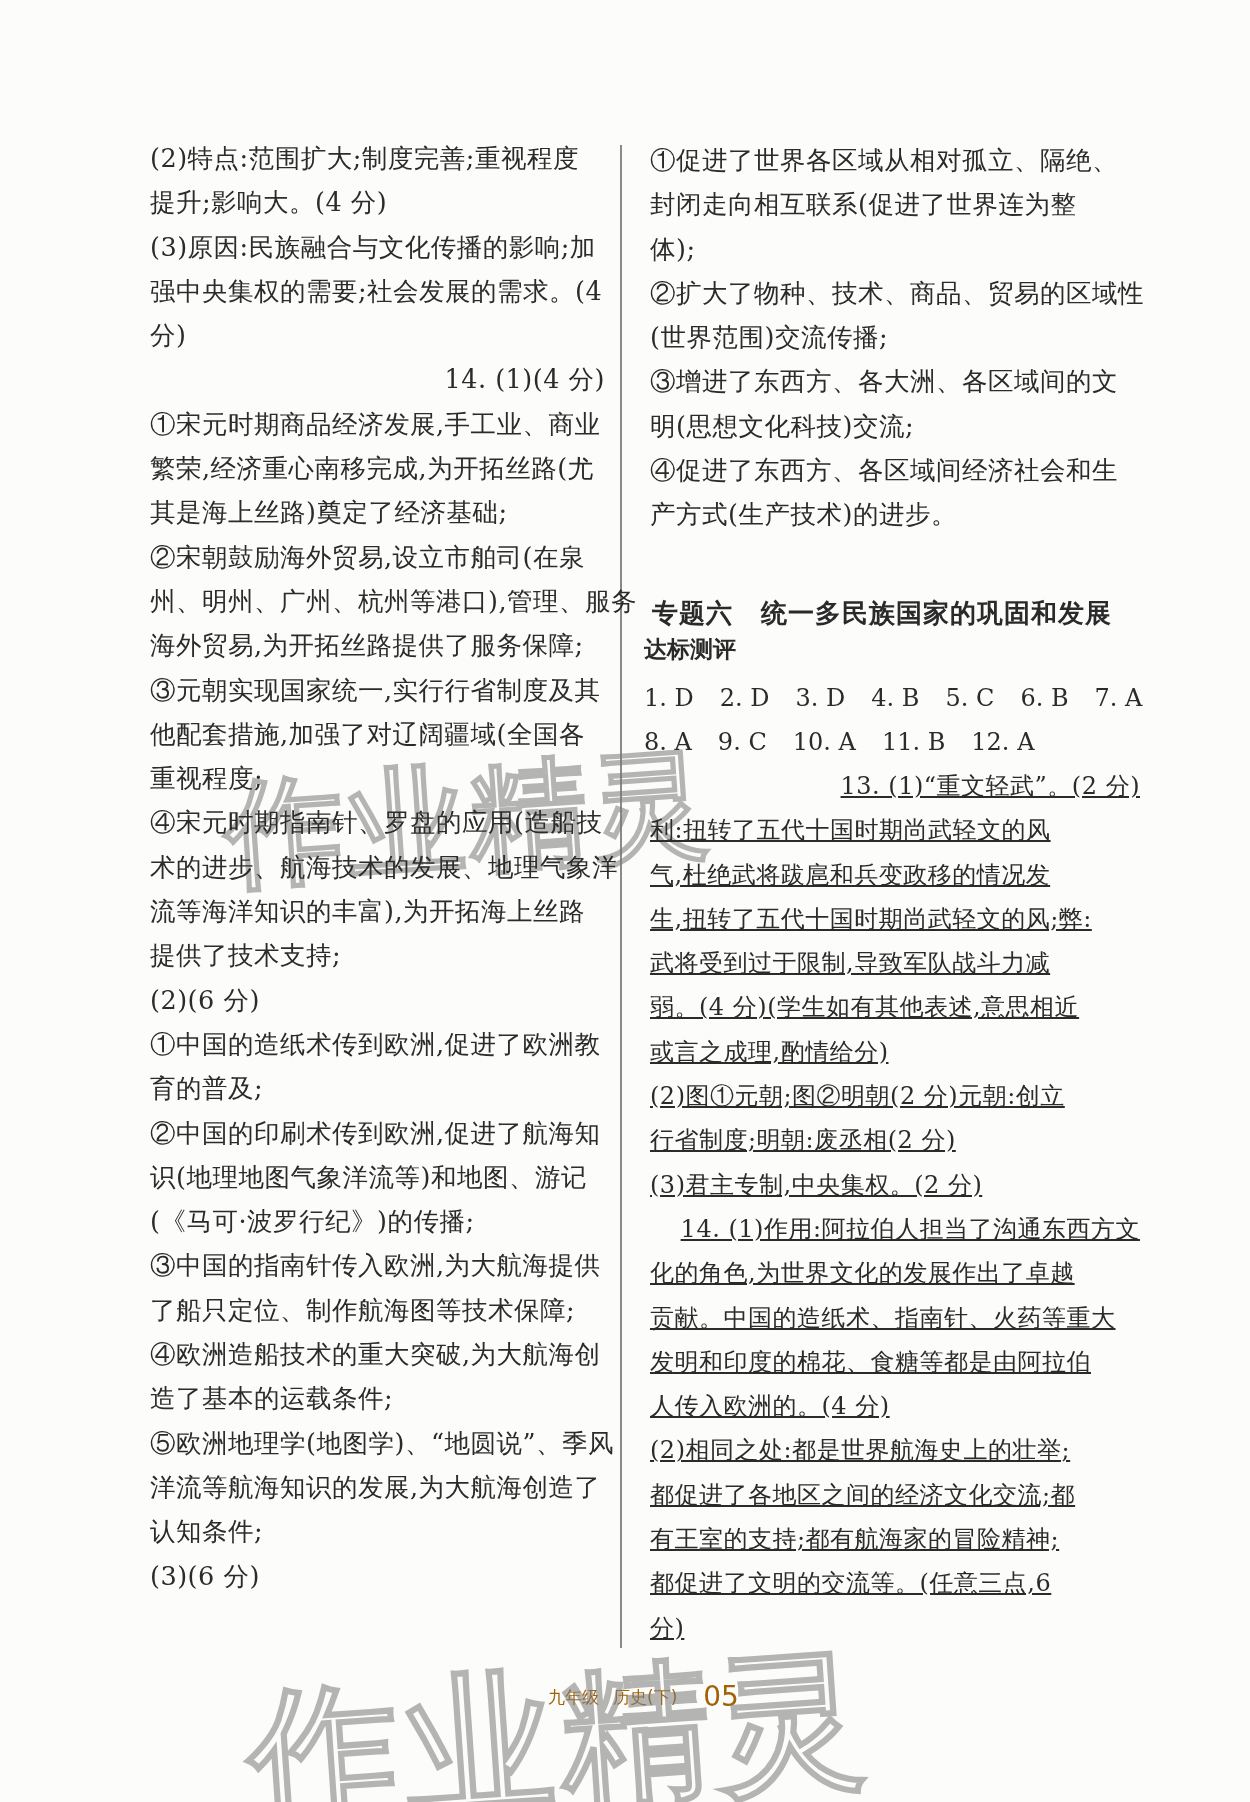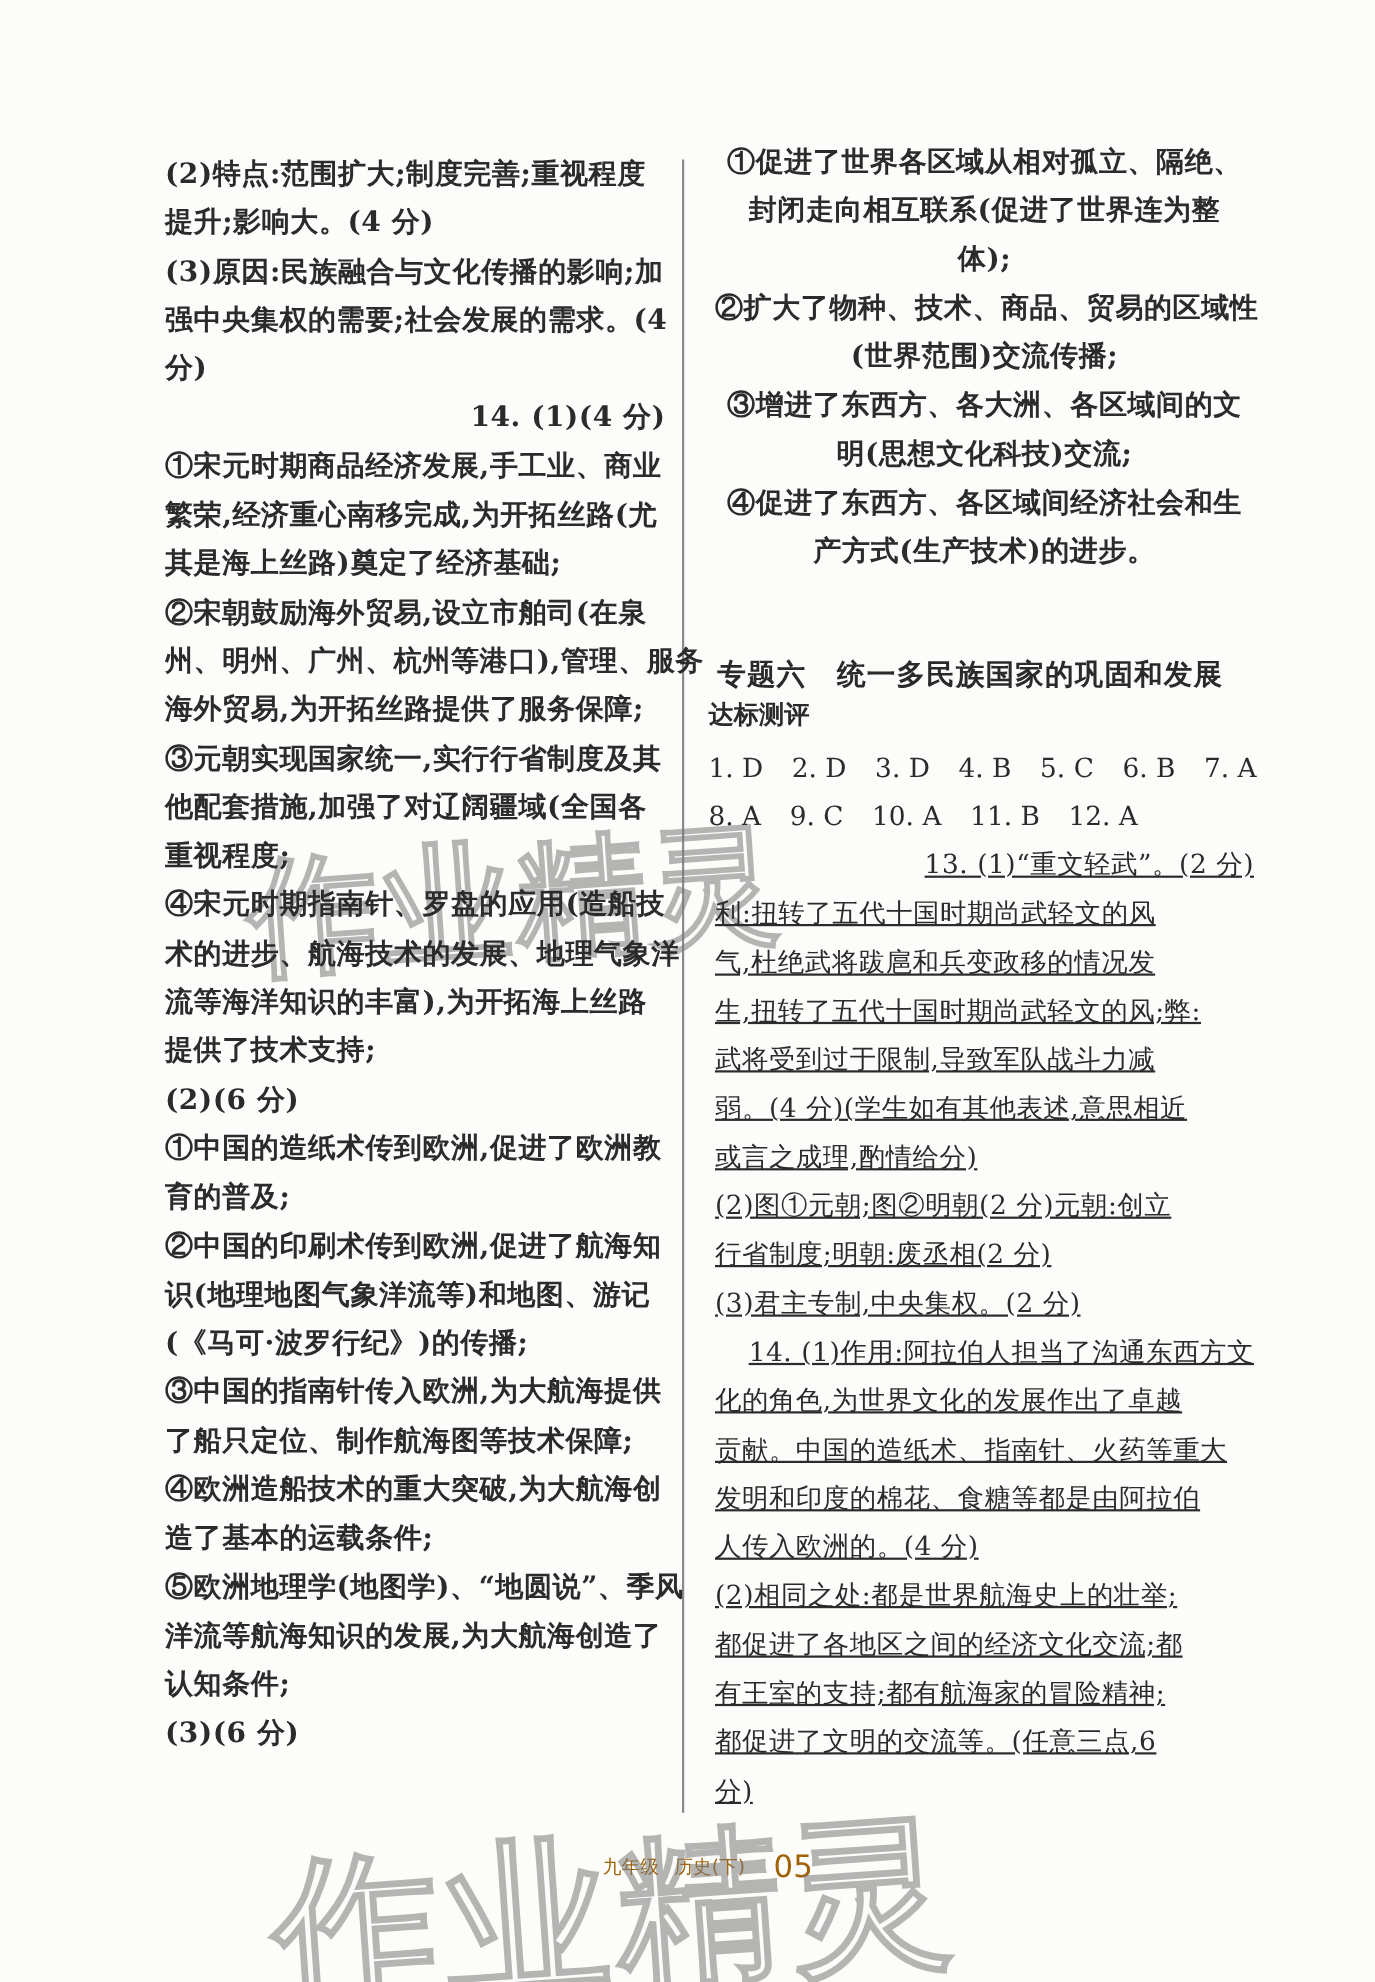--- a/index.html
+++ b/index.html
@@ -10,24 +10,23 @@
     position: relative;
     overflow: hidden;
     font-family: "DejaVu Serif", "Liberation Serif", serif;
     color: #2b2b2b;
   }
   .col {
     position: absolute;
     font-size: 25.5px;
     line-height: 44.3px;
     letter-spacing: 0.5px;
-    font-weight: bold;
   }
   .col-left { left: 150px; top: 136px; width: 455px; }
-  .col-right { left: 650px; top: 125px; width: 490px; text-align: center; }
+  .col-right { left: 650px; top: 138px; width: 490px; }
   .line { white-space: nowrap; height: 44.3px; }
   .indent-num { margin-left: -50px; text-align: right; }
   .divider {
     position: absolute;
     left: 620px;
     top: 145px;
     width: 1.5px;
     height: 1503px;
     background: #8a8a8a;
   }

